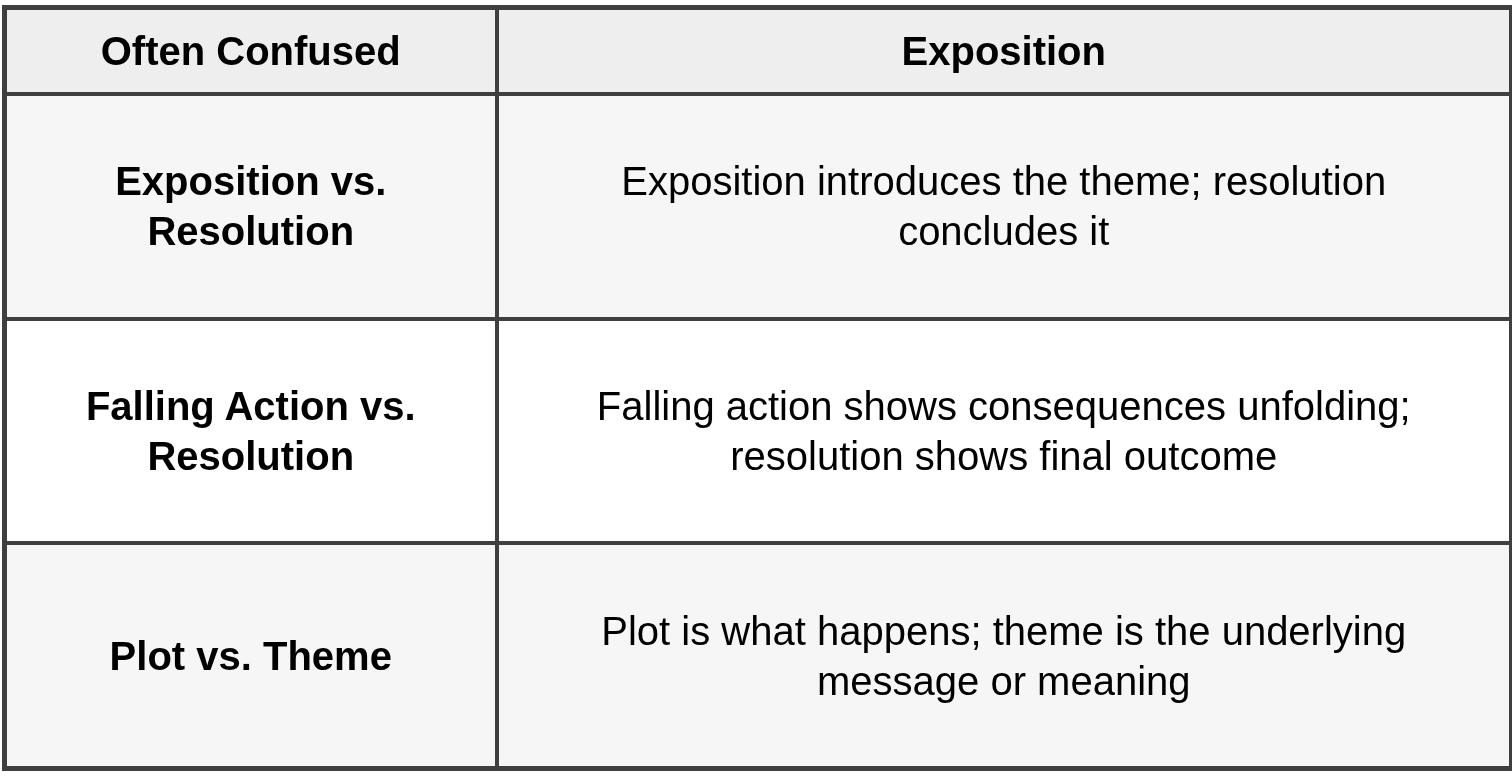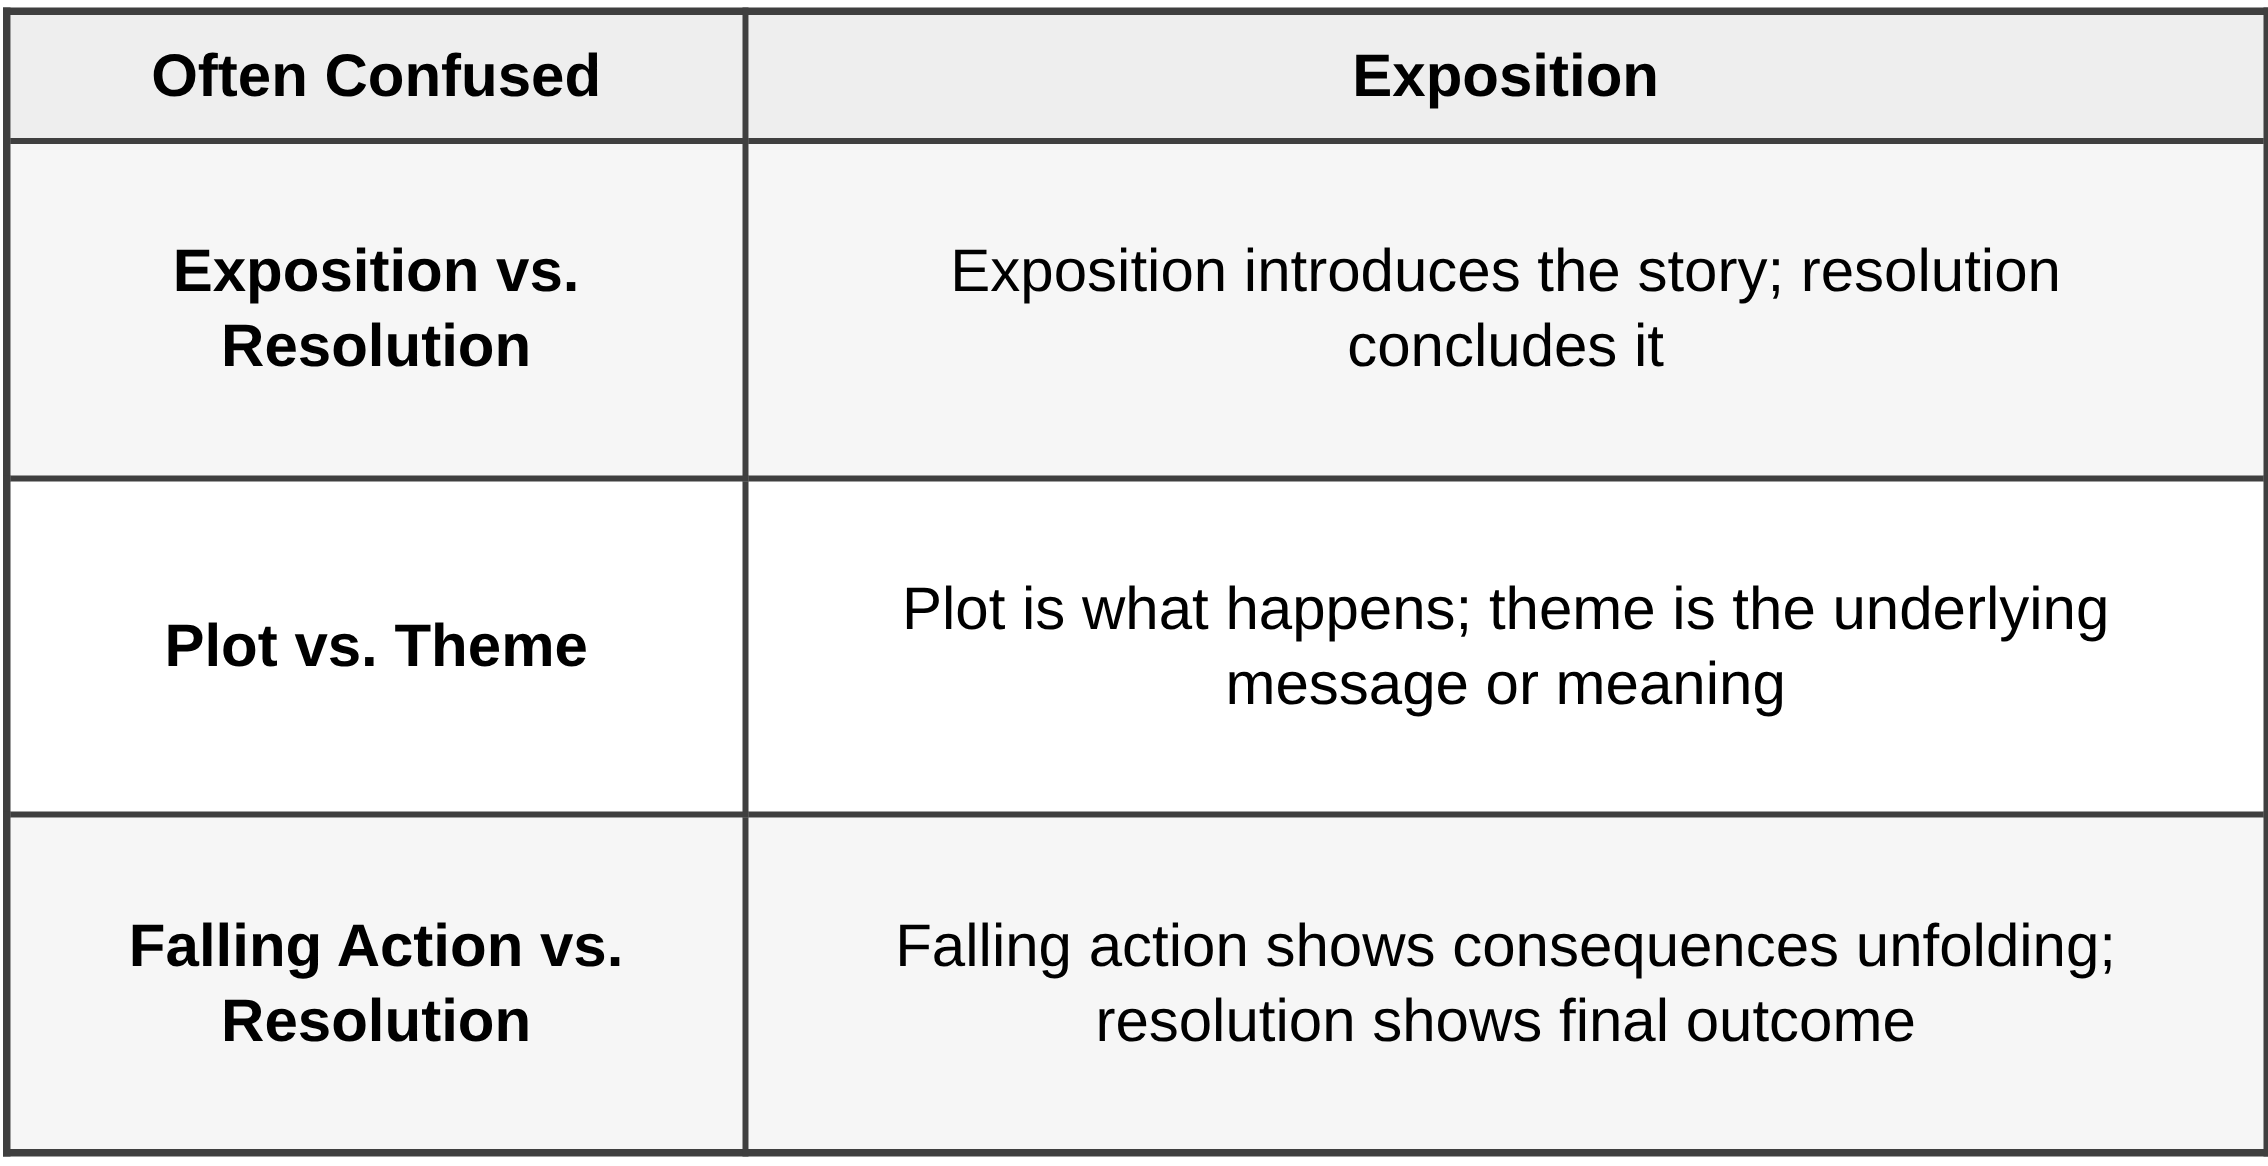--- a/index.html
+++ b/index.html
@@ -64,29 +64,29 @@
     <thead>
       <tr>
         <th>Often Confused</th>
         <th>Exposition</th>
       </tr>
     </thead>
     <tbody>
       <tr>
         <td class="term-cell">Exposition vs.
 Resolution</td>
-        <td class="distinction-cell">Exposition introduces the story; resolution
+        <td class="distinction-cell">Exposition introduces the theme; resolution
 concludes it</td>
-      </tr>
-      <tr>
-        <td class="term-cell">Plot vs. Theme</td>
-        <td class="distinction-cell">Plot is what happens; theme is the underlying
-message or meaning</td>
       </tr>
       <tr>
         <td class="term-cell">Falling Action vs.
 Resolution</td>
         <td class="distinction-cell">Falling action shows consequences unfolding;
 resolution shows final outcome</td>
       </tr>
+      <tr>
+        <td class="term-cell">Plot vs. Theme</td>
+        <td class="distinction-cell">Plot is what happens; theme is the underlying
+message or meaning</td>
+      </tr>
     </tbody>
   </table>
 </div>
 
 </body></html>

